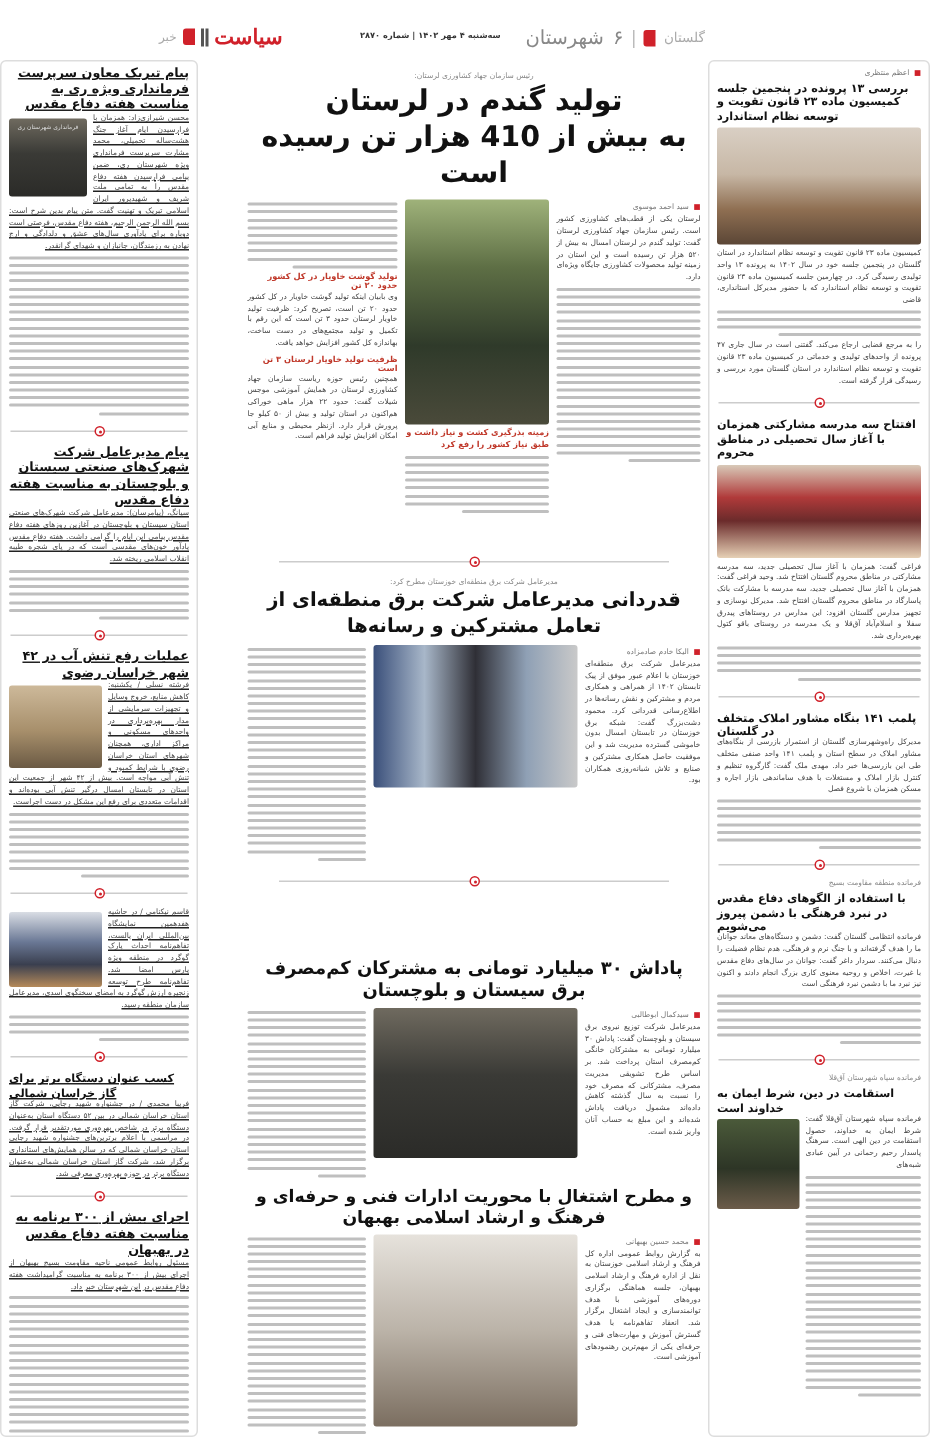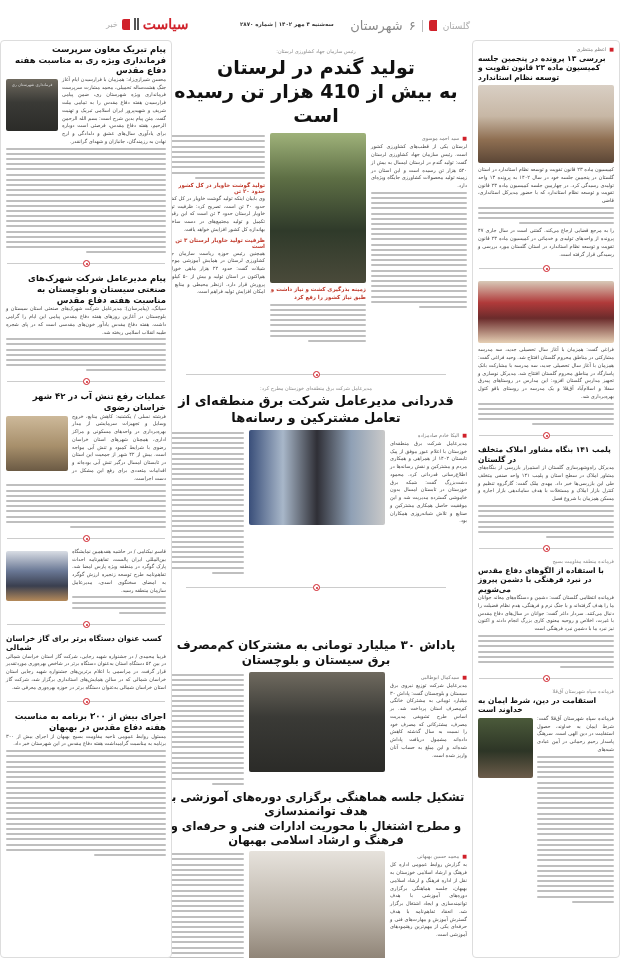--- a/index.html
+++ b/index.html
@@ -13,21 +13,21 @@
   .mh-bar { width: 1px; height: 12px; background: #bbb; display: inline-block; }
   .mh-page { font-size: 13px; color: #888; }
   .mh-center { position: absolute; left: 240px; top: 21px; font-size: 5.5px; color: #333; font-weight: bold; direction: rtl; }
   .mh-left { position: absolute; left: 106px; top: 16px; display: flex; align-items: center; gap: 4px; font-size: 8px; color: #aaa; }
   .logo { color: #d0212a; font-size: 14px; font-weight: bold; font-family: "DejaVu Serif", serif; }
   .logo-bars { display: inline-flex; gap: 1px; }
   .logo-bars span { width: 2px; height: 12px; background: #555; display: inline-block; }
 
   .col { position: absolute; top: 40px; height: 918px; }
   .col-right { right: 0; width: 148px; border: 1px solid #ddd; border-radius: 4px; background: #fff; }
-  .col-left { left: 0; width: 172px; border: 1px solid #ddd; border-radius: 4px; background: #fff; }
+  .col-left { left: 0; width: 132px; border: 1px solid #ddd; border-radius: 4px; background: #fff; text-decoration: underline; }
   .col-main { left: 160px; width: 312px; }
 
   .article { padding: 3px 5px; }
   .kicker { font-size: 5px; color: #888; text-align: center; margin-bottom: 2px; }
   .kicker-r { text-align: right; }
   .headline { font-weight: bold; color: #111; line-height: 1.25; }
   .h-xl { font-size: 19px; text-align: center; line-height: 1.25; }
   .h-lg { font-size: 13px; text-align: center; }
   .h-md { font-size: 8.5px; text-align: right; }
   .h-sm { font-size: 7.5px; text-align: left; }
@@ -94,20 +94,21 @@
         <span></span>
         <span style="width:70%"></span>
       </div>
     <div class="body-text" style="margin-top:3px">را به مرجع قضایی ارجاع می‌کند. گفتنی است در سال جاری ۴۷ پرونده از واحدهای تولیدی و خدماتی در کمیسیون ماده ۲۳ قانون تقویت و توسعه نظام استاندارد در استان گلستان مورد بررسی و رسیدگی قرار گرفته است.</div>
   </div>
   <div class="sep">
       <span class="dot"></span>
     </div>
 
   <div class="article">
+    <div class="headline h-sm">افتتاح سه مدرسه مشارکتی همزمان با آغاز سال تحصیلی در مناطق محروم</div>
     <div class="photo ph-school" style="height:62px;margin:3px 0;"></div>
     <div class="body-text">فراغی گفت: همزمان با آغاز سال تحصیلی جدید، سه مدرسه مشارکتی در مناطق محروم گلستان افتتاح شد. وحید فراغی گفت: همزمان با آغاز سال تحصیلی جدید، سه مدرسه با مشارکت بانک پاسارگاد در مناطق محروم گلستان افتتاح شد. مدیرکل نوسازی و تجهیز مدارس گلستان افزود: این مدارس در روستاهای پیدرق سفلا و اسلام‌آباد آق‌قلا و یک مدرسه در روستای باقو کتول بهره‌برداری شد.</div>
     <div class="lines">
         <span></span>
         <span></span>
         <span></span>
         <span></span>
         <span style="width:60%"></span>
       </div>
   </div>
@@ -349,21 +350,20 @@
             <span></span>
             <span></span>
             <span></span>
             <span style="width:40%"></span>
           </div>
       </div>
     </div>
   </div>
 
   <div class="article">
-    <div class="headline h-lg" style="font-size:11.5px;">تشکیل جلسه هماهنگی برگزاری دوره‌های آموزشی با هدف توانمندسازی</div>
     <div class="headline h-lg" style="font-size:11.5px;">و مطرح اشتغال با محوریت ادارات فنی و حرفه‌ای و فرهنگ و ارشاد اسلامی بهبهان</div>
     <div style="display:flex;gap:5px;margin-top:4px;height:135px;">
       <div style="width:78px;">
         <div class="byline">
             <span class="brand">■</span>
             <span>محمد حسین بهبهانی</span>
           </div>
         <div class="body-text">به گزارش روابط عمومی اداره کل فرهنگ و ارشاد اسلامی خوزستان به نقل از اداره فرهنگ و ارشاد اسلامی بهبهان، جلسه هماهنگی برگزاری دوره‌های آموزشی با هدف توانمندسازی و ایجاد اشتغال برگزار شد. انعقاد تفاهم‌نامه با هدف گسترش آموزش و مهارت‌های فنی و حرفه‌ای یکی از مهم‌ترین رهنمودهای آموزشی است.</div>
       </div>
       <div class="photo ph-class" style="width:138px;height:128px;"></div>

